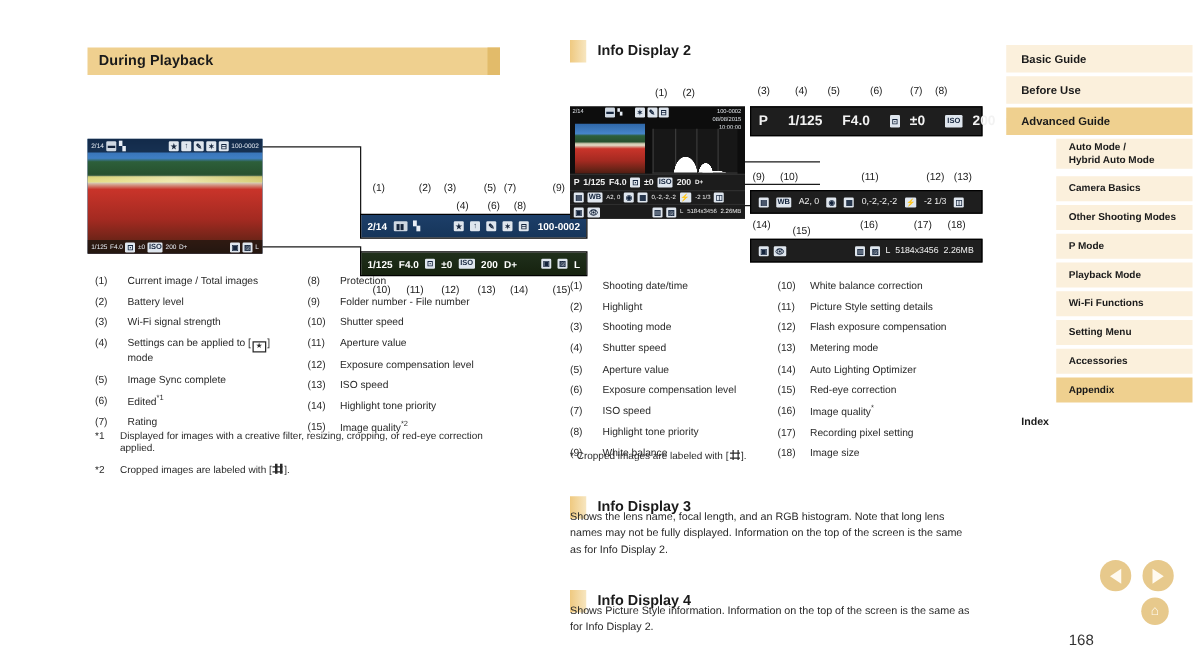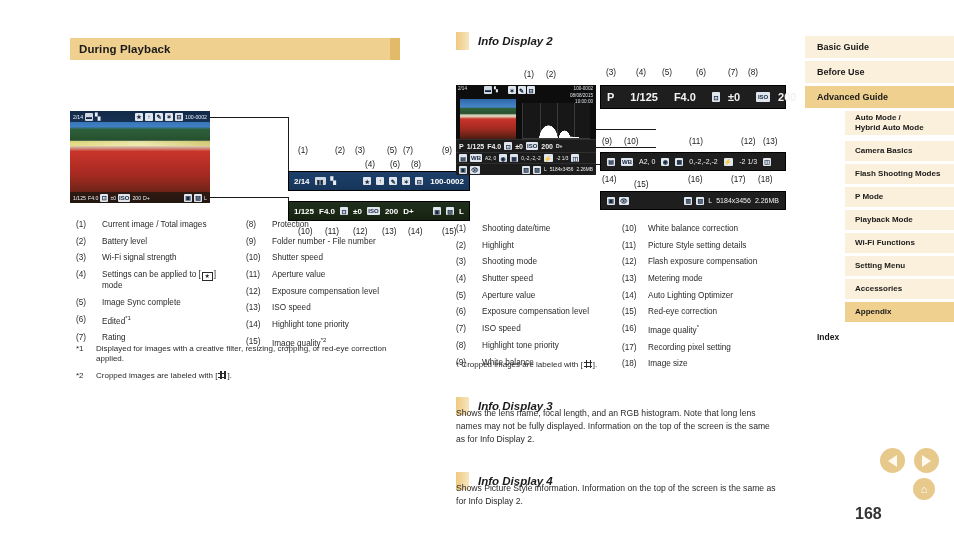--- a/index.html
+++ b/index.html
@@ -24,21 +24,21 @@
   .sec-bar .sec-title { font-size:11.5px; font-weight:bold; color:#1a1a1a; letter-spacing:.1px; }
   .sec-bar .end-cap { position:absolute; right:0; top:0; width:10px; height:22px; background:#e2bb6a; }
 
   
   .sub-head { display:flex; align-items:center; margin-top:17px; }
   .sub-head .tab {
     width:13px; height:18px;
     background:linear-gradient(to right,#efc980,#f7e6c0);
     margin-right:9px;
   }
-  .sub-head .sub-title { font-size:11.5px; font-weight:bold; color:#1a1a1a;font-style:italic; }
+  .sub-head .sub-title { font-size:11.5px; font-weight:bold; color:#1a1a1a; }
 
   
   .cam1 {
     position:absolute; left:0; top:73px;
     width:140px; height:92px;
     background:#1b3a5c;
     overflow:hidden;
   }
   .cam1 .photo {
     position:absolute; left:0; top:0; width:140px; height:92px;
@@ -208,21 +208,21 @@
     background:#e7c98c; display:flex; align-items:center; justify-content:center;
   }
   .rbtn .tri-l { width:0;height:0;border-top:6px solid transparent;border-bottom:6px solid transparent;border-right:9px solid #fffaf0; }
   .rbtn .tri-r { width:0;height:0;border-top:6px solid transparent;border-bottom:6px solid transparent;border-left:9px solid #fffaf0; }
   .homebtn {
     position:absolute; left:913px; top:478px;
     width:22px; height:22px; border-radius:50%; background:#e7c98c;
     display:flex; align-items:center; justify-content:center;
     font-size:11px; color:#fffaf0;
   }
-  .pageno { position:absolute; left:855px; top:505px; font-size:16px; color:#333;font-weight:bold; }
+  .pageno { position:absolute; left:855px; top:505px; font-size:12px; color:#333; }
 </style>
 </head>
 <body>
 
 <div class="page">
 
   <div class="col-left">
 
     <div class="sec-bar">
       <span class="sec-title">During Playback</span>
@@ -625,21 +625,21 @@
     </div>
 
     <div class="nav-sub">
       <span style="white-space:pre-line">Auto Mode /
 Hybrid Auto Mode</span>
     </div>
     <div class="nav-sub" style="margin-top:6px">
       <span>Camera Basics</span>
     </div>
     <div class="nav-sub">
-      <span>Flash Shooting Modes</span>
+      <span>Other Shooting Modes</span>
     </div>
     <div class="nav-sub">
       <span>P Mode</span>
     </div>
     <div class="nav-sub">
       <span>Playback Mode</span>
     </div>
     <div class="nav-sub">
       <span>Wi-Fi Functions</span>
     </div>

